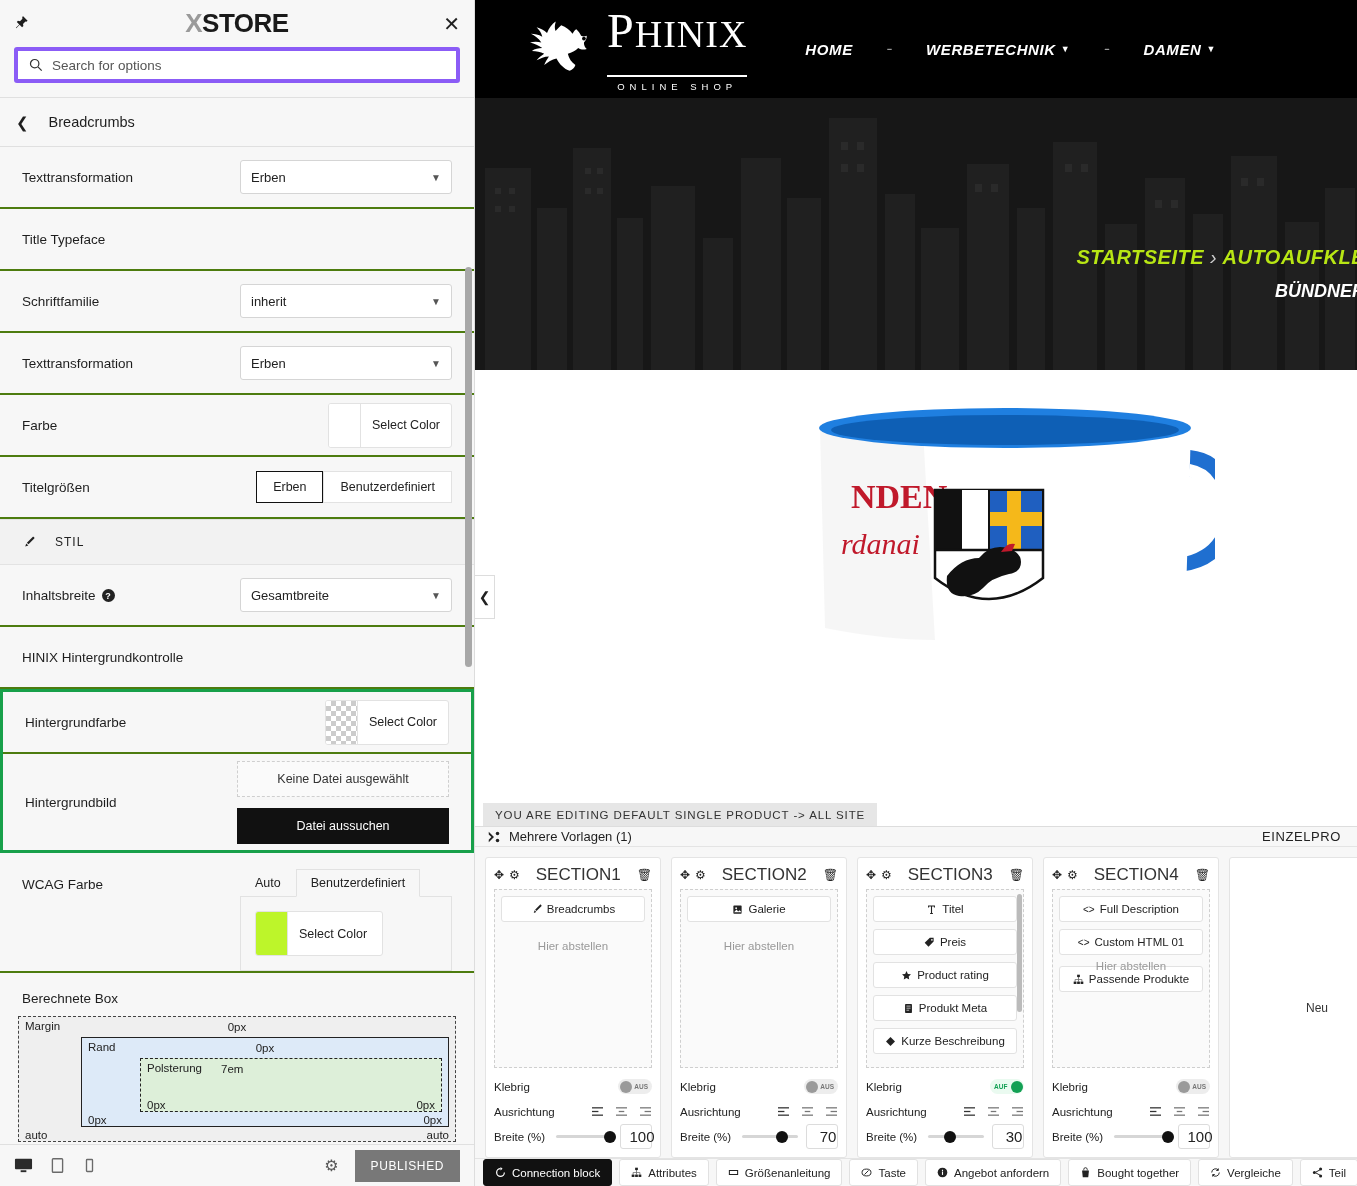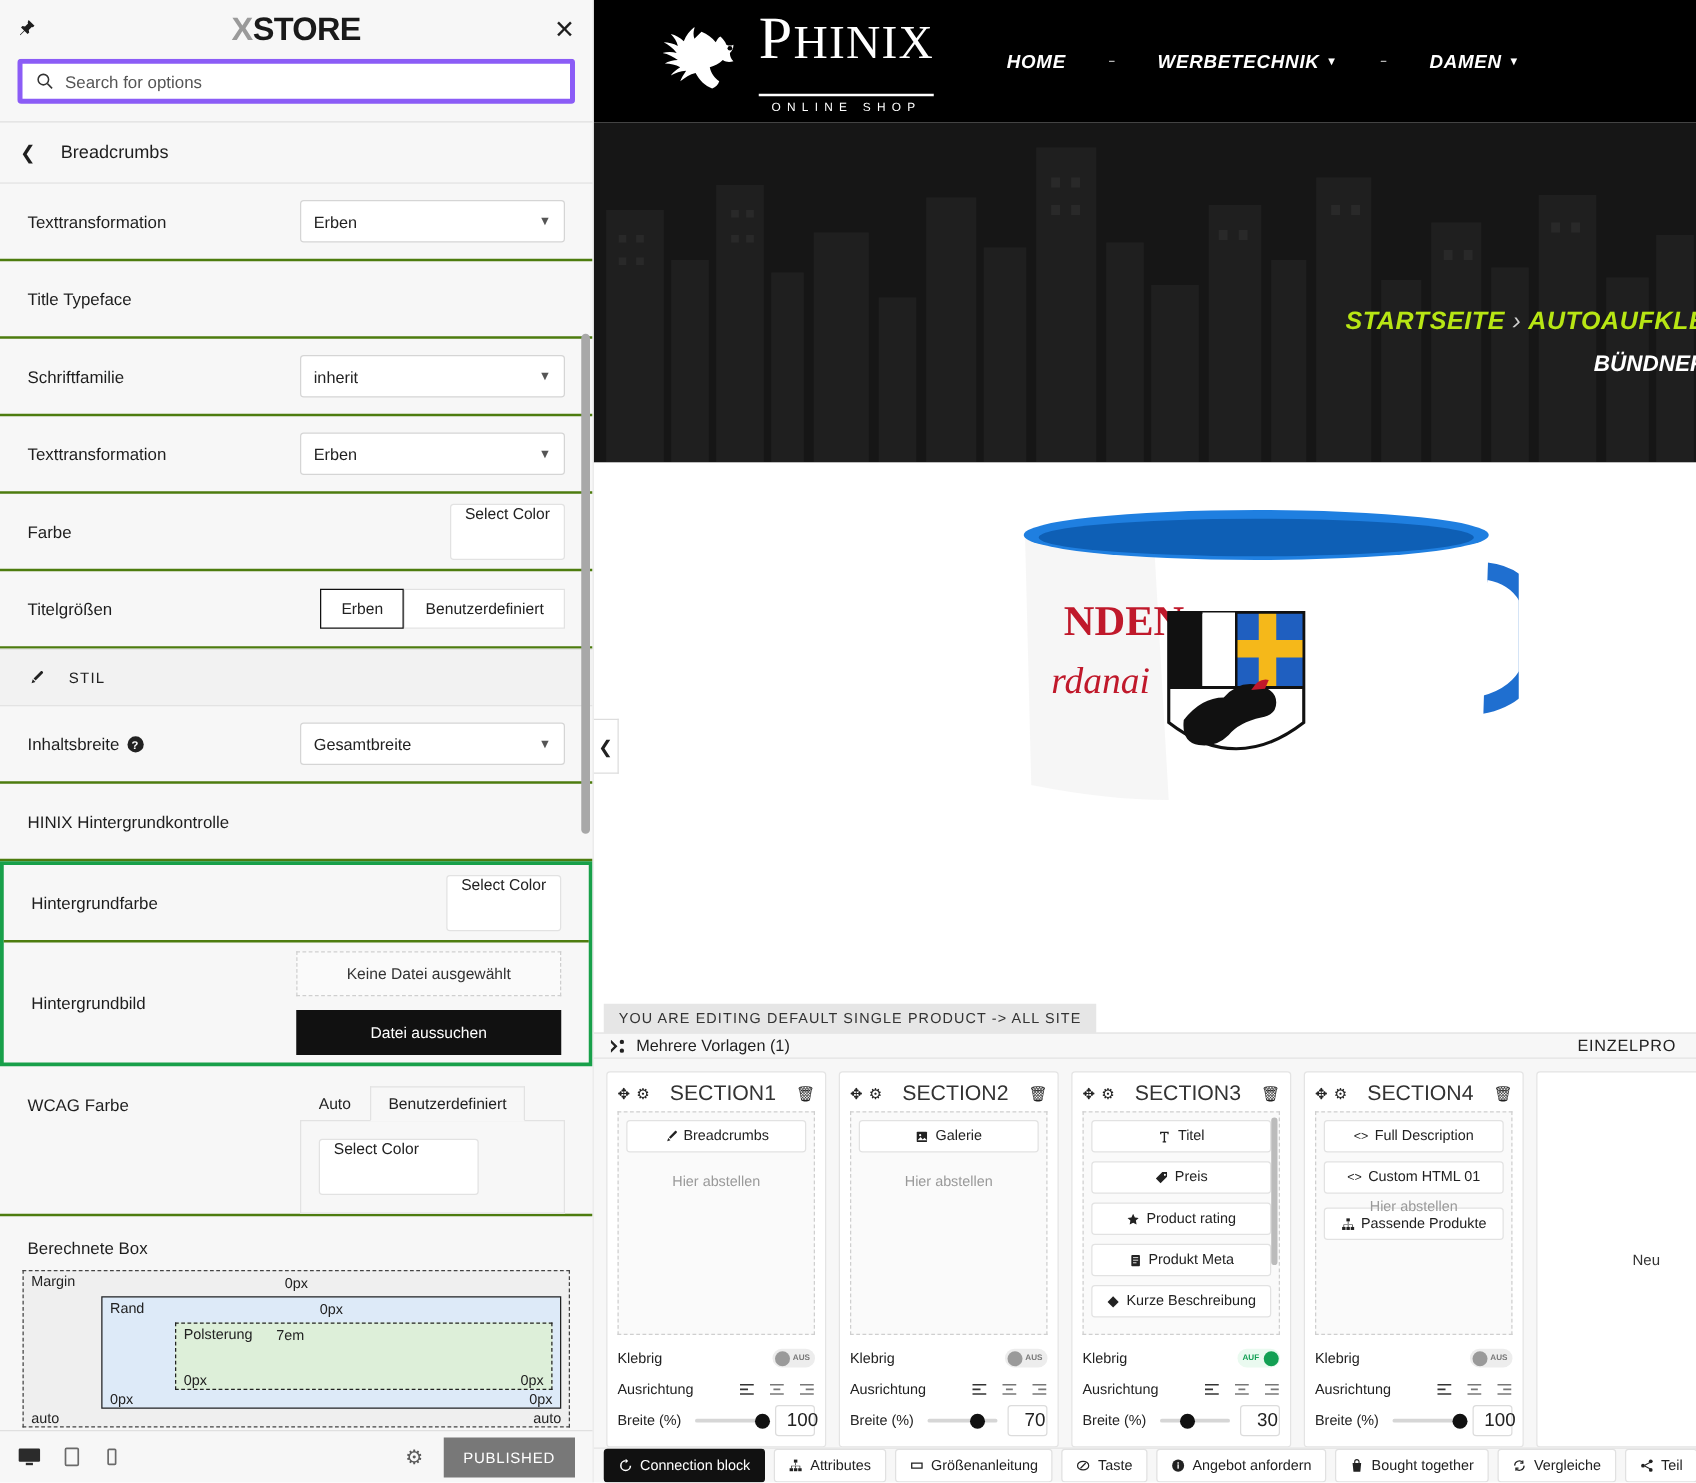--- a/index.html
+++ b/index.html
@@ -78,21 +78,21 @@
   .sel {
     width: 212px; height: 34px; background: #fff;
     border: 1px solid #d5d5d5; border-radius: 3px;
     display: flex; align-items: center; justify-content: space-between;
     padding: 0 10px; font-size: 13px; color: #222; cursor: pointer;
   }
   .sel .chev { color: #555; font-size: 10px; }
 
   .colorfield {
     display: flex; align-items: stretch; border: 1px solid #e2e2e2;
-    border-radius: 3px; overflow: hidden; background: #fff; height: 45px; flex-direction: column;
+    border-radius: 3px; overflow: hidden; background: #fff; height: 45px;
   }
   .sw { width: 32px; border-right: 1px solid #e2e2e2; }
   .sw.white { background: #fff; }
   .sw.checker {
     background-image:
       linear-gradient(45deg,#ccc 25%,transparent 25%,transparent 75%,#ccc 75%,#ccc),
       linear-gradient(45deg,#ccc 25%,transparent 25%,transparent 75%,#ccc 75%,#ccc);
     background-size: 10px 10px; background-position: 0 0, 5px 5px;
     background-color: #fff;
   }

